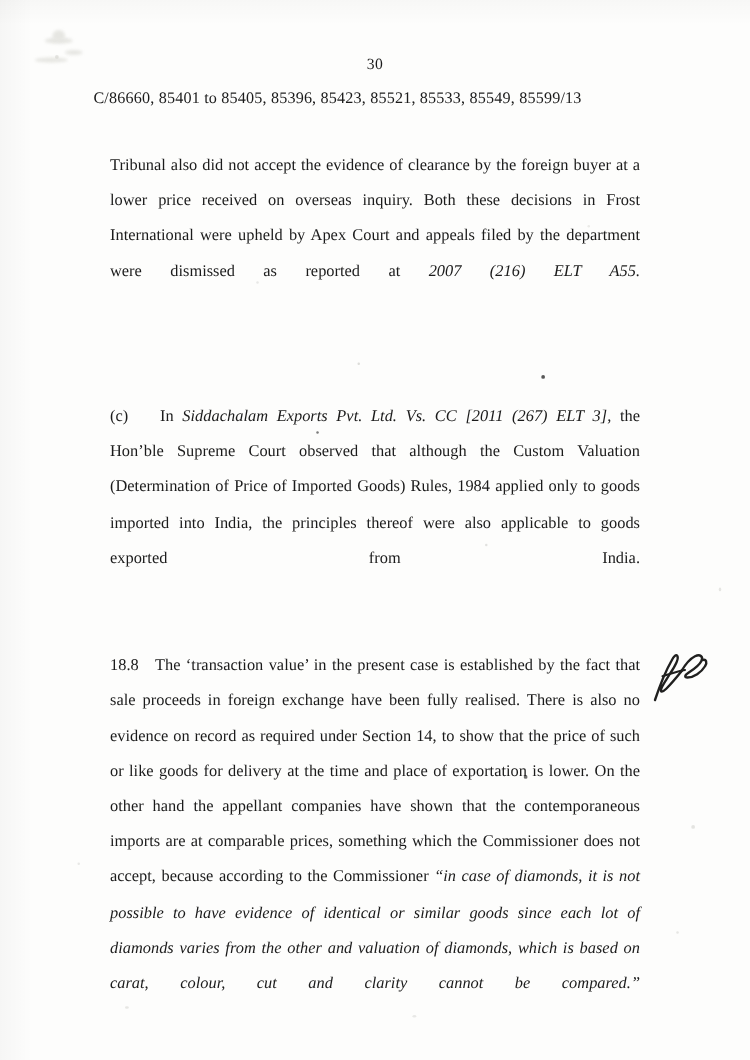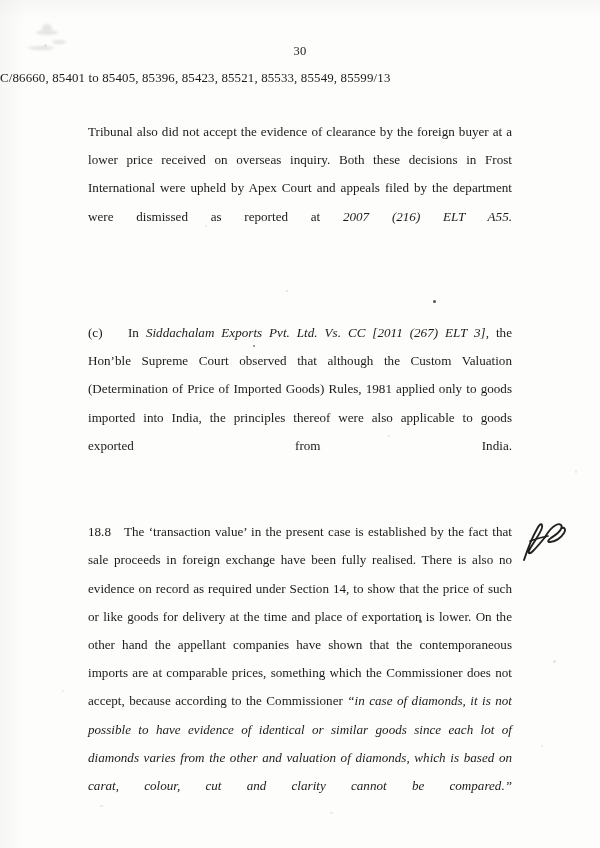--- a/index.html
+++ b/index.html
@@ -55,20 +55,21 @@
     text-align: center;
     font-size: 12.5px;
     letter-spacing: .3px;
   }
 
   .case-line {
     position: absolute;
     top: 71px;
     left: 0;
     width: 540px;
+    text-align: center;
     font-size: 12.9px;
     letter-spacing: .15px;
     white-space: nowrap;
   }
 
   p.para {
     margin: 0 0 0 0;
     font-size: 13.1px;
     line-height: 28.2px;
     text-align: justify;
@@ -147,21 +148,21 @@
   <div id="content">
     <div style="height:118px"></div>
 
     <p class="para"><span>Tribunal also did not accept the evidence of clearance by the foreign buyer at a lower price received on overseas inquiry.   Both these decisions in Frost International were upheld by Apex Court and appeals filed by the department were dismissed as reported at </span><i>2007 (216) ELT A55.</i></p>
 
     <div class="gap-md"></div>
 
 
     <div class="gap-md"></div>
 
-    <p class="para"><span class="indent-label">(c)</span><span>In </span><i>Siddachalam Exports Pvt. Ltd. Vs. CC [2011 (267) ELT 3],</i><span> the Hon’ble Supreme Court observed that although the Custom Valuation (Determination of Price of Imported Goods) Rules, 1981 applied only to goods imported into India, the principles thereof were also applicable to goods exported from India.</span></p>
+    <p class="para"><span class="indent-label">(c)</span><span>In </span><i>Siddachalam Exports Pvt. Ltd. Vs. CC [2011 (267) ELT 3],</i><span> the Hon’ble Supreme Court observed that although the Custom Valuation (Determination of Price of Imported Goods) Rules, 1984 applied only to goods imported into India, the principles thereof were also applicable to goods exported from India.</span></p>
 
     <div class="gap-md" style="height:30px"></div>
 
     <p class="para"><span class="indent-label" style="width:36px">18.8</span><span>The ‘transaction value’ in the present case is established by the fact that sale proceeds in foreign exchange have been fully realised.  There is also no evidence on record as required under Section 14, to show that the price of such or like goods for delivery at the time and place of exportation is lower.  On the other hand the appellant companies have shown that the contemporaneous imports are at comparable prices, something which the Commissioner does not accept, because according to the Commissioner </span><i>“in case of diamonds, it is not possible to have evidence of identical or similar goods since each lot of diamonds varies from the other and valuation of diamonds, which is based on carat, colour, cut and clarity cannot be compared.”</i></p>
   </div>
 
   <svg id="signature" viewBox="0 0 64 64" fill="none" xmlns="http://www.w3.org/2000/svg">
     <path d="M12 52 C16 40 21 28 25 21 C27 17 29 15 30 17 C31 19 28 25 24 31 C21 36 18 40 17 43 C16 46 18 46 21 43 C25 39 30 33 34 28" stroke="#20201f" stroke-width="1.9" stroke-linecap="round" stroke-linejoin="round"></path>
     <path d="M18 33 C24 31 30 29 36 28" stroke="#20201f" stroke-width="1.7" stroke-linecap="round"></path>
     <path d="M33 29 C36 24 40 19 44 17 C48 15 51 17 49 21 C47 25 42 28 39 30 C36 32 35 34 38 34 C43 34 49 30 52 25 C54 22 53 19 50 20" stroke="#20201f" stroke-width="1.9" stroke-linecap="round" stroke-linejoin="round"></path>

